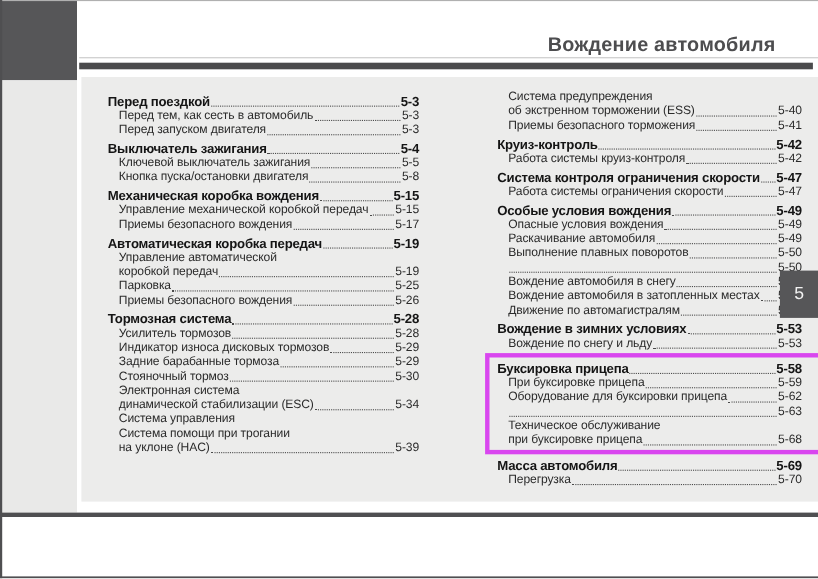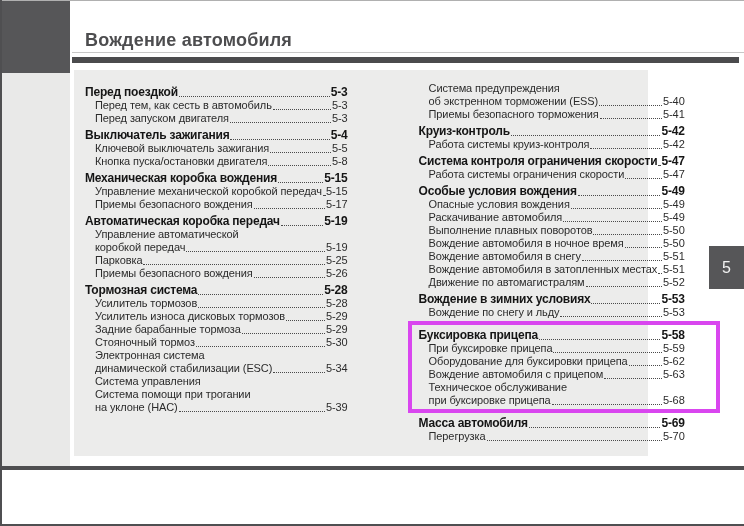--- a/index.html
+++ b/index.html
@@ -1,38 +1,38 @@
 <!DOCTYPE html>
 <html><head>
 <meta charset="utf-8">
 <style>
   html,body{margin:0;padding:0;background:#ffffff;}
   .canvas{
     position:relative;width:744px;height:526px;background:#ffffff;
-    font-family:"Liberation Sans",sans-serif;overflow:hidden;
+    font-family:"Liberation Sans",sans-serif;overflow:hidden;text-align:right;
   }
   
   .edge-top{position:absolute;left:0;top:0;width:744px;height:1px;background:#b0b0b0;}
   .edge-left{position:absolute;left:0;top:0;width:2px;height:526px;background:#4f4f51;}
   .edge-bottom{position:absolute;left:0;top:524px;width:744px;height:2px;background:#4f4f51;}
   .footer-rule{position:absolute;left:0;top:466px;width:744px;height:4px;background:#4f4f51;}
   
   .corner-block{position:absolute;left:0;top:0;width:70px;height:73px;background:#565658;}
   .side-band{position:absolute;left:0;top:73px;width:70px;height:393px;background:#e9e9e8;}
   
   .chapter-title{
     position:absolute;left:85px;top:30px;width:620px;
     font-size:18px;font-weight:bold;color:#4d4d4f;letter-spacing:0.2px;
   }
   .title-thin-rule{position:absolute;left:72px;top:52px;width:672px;height:1px;background:#c7c7c7;}
   .title-thick-rule{position:absolute;left:72px;top:57px;width:667px;height:6px;background:#4b4b4d;}
   
   .toc-panel{
-    position:absolute;left:74px;top:70px;width:574px;height:386px;
-    background:#ececeb;box-sizing:border-box;padding:12px 0 0 11px;
+    position:absolute;left:74px;top:70px;width:670px;height:386px;
+    background:#ececeb;box-sizing:border-box;padding:12px 0 0 24px;
     display:flex;align-items:flex-start;
   }
   .toc-col{display:block;}
   .toc-col.left{width:283px;margin-right:27px;}
   .toc-col.right{width:277px;margin-left:44px;}
   .row{display:flex;align-items:flex-end;height:13px;font-size:11px;
        color:#2b2b2b;letter-spacing:-0.1px;line-height:13px;}
   .row.sub{padding-left:10px;}
   .row.section{height:14.5px;margin-top:2.5px;font-size:12px;font-weight:bold;
        color:#151515;letter-spacing:-0.2px;line-height:14.5px;}
@@ -136,21 +136,21 @@
           <span class="lbl">Тормозная система</span>
           <span class="leader"></span>
           <span class="pg">5-28</span>
         </div>
         <div class="row sub">
           <span class="lbl">Усилитель тормозов</span>
           <span class="leader"></span>
           <span class="pg">5-28</span>
         </div>
         <div class="row sub">
-          <span class="lbl">Усилитель износа дисковых тормозов</span>
+          <span class="lbl">Индикатор износа дисковых тормозов</span>
           <span class="leader"></span>
           <span class="pg">5-29</span>
         </div>
         <div class="row sub">
           <span class="lbl">Задние барабанные тормоза</span>
           <span class="leader"></span>
           <span class="pg">5-29</span>
         </div>
         <div class="row sub">
           <span class="lbl">Стояночный тормоз</span>
@@ -225,21 +225,20 @@
           <span class="lbl">Раскачивание автомобиля</span>
           <span class="leader"></span>
           <span class="pg">5-49</span>
         </div>
         <div class="row sub">
           <span class="lbl">Выполнение плавных поворотов</span>
           <span class="leader"></span>
           <span class="pg">5-50</span>
         </div>
         <div class="row sub">
-          <span class="lbl">Вождение автомобиля в ночное время</span>
           <span class="leader"></span>
           <span class="pg">5-50</span>
         </div>
         <div class="row sub">
           <span class="lbl">Вождение автомобиля в снегу</span>
           <span class="leader"></span>
           <span class="pg">5-51</span>
         </div>
         <div class="row sub">
           <span class="lbl">Вождение автомобиля в затопленных местах</span>
@@ -271,21 +270,20 @@
             <span class="lbl">При буксировке прицепа</span>
             <span class="leader"></span>
             <span class="pg">5-59</span>
           </div>
           <div class="row sub">
             <span class="lbl">Оборудование для буксировки прицепа</span>
             <span class="leader"></span>
             <span class="pg">5-62</span>
           </div>
           <div class="row sub">
-            <span class="lbl">Вождение автомобиля с прицепом</span>
             <span class="leader"></span>
             <span class="pg">5-63</span>
           </div>
           <div class="row sub">
             <span class="lbl">Техническое обслуживание</span>
           </div>
           <div class="row sub">
             <span class="lbl">при буксировке прицепа</span>
             <span class="leader"></span>
             <span class="pg">5-68</span>

